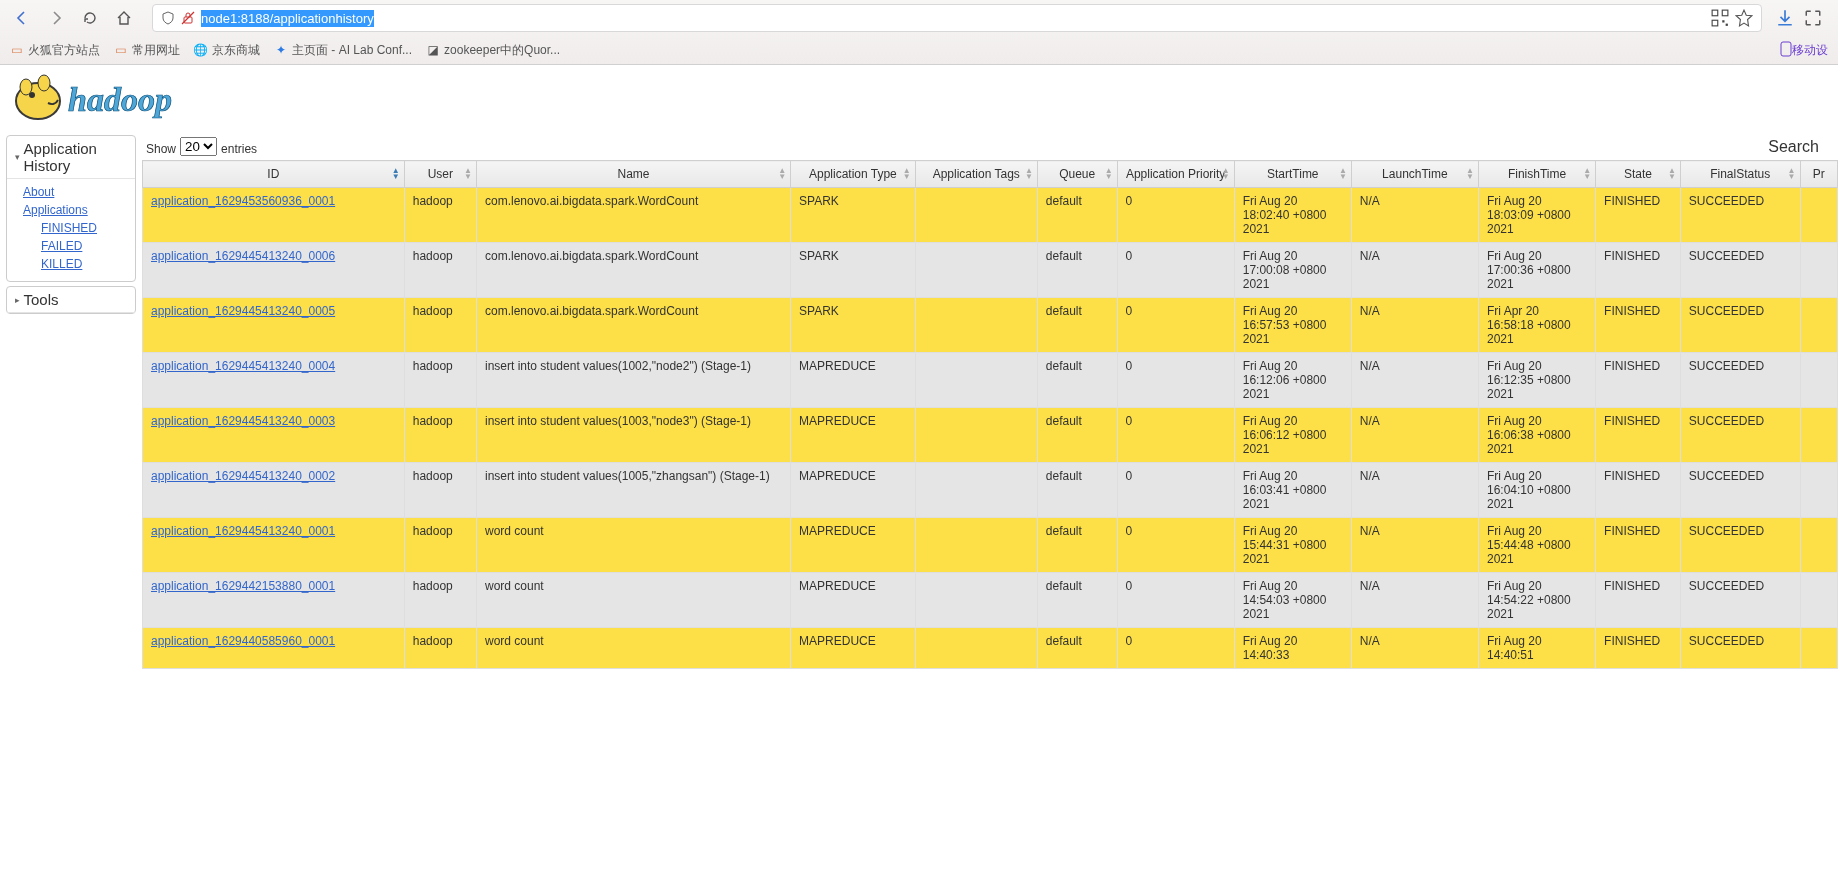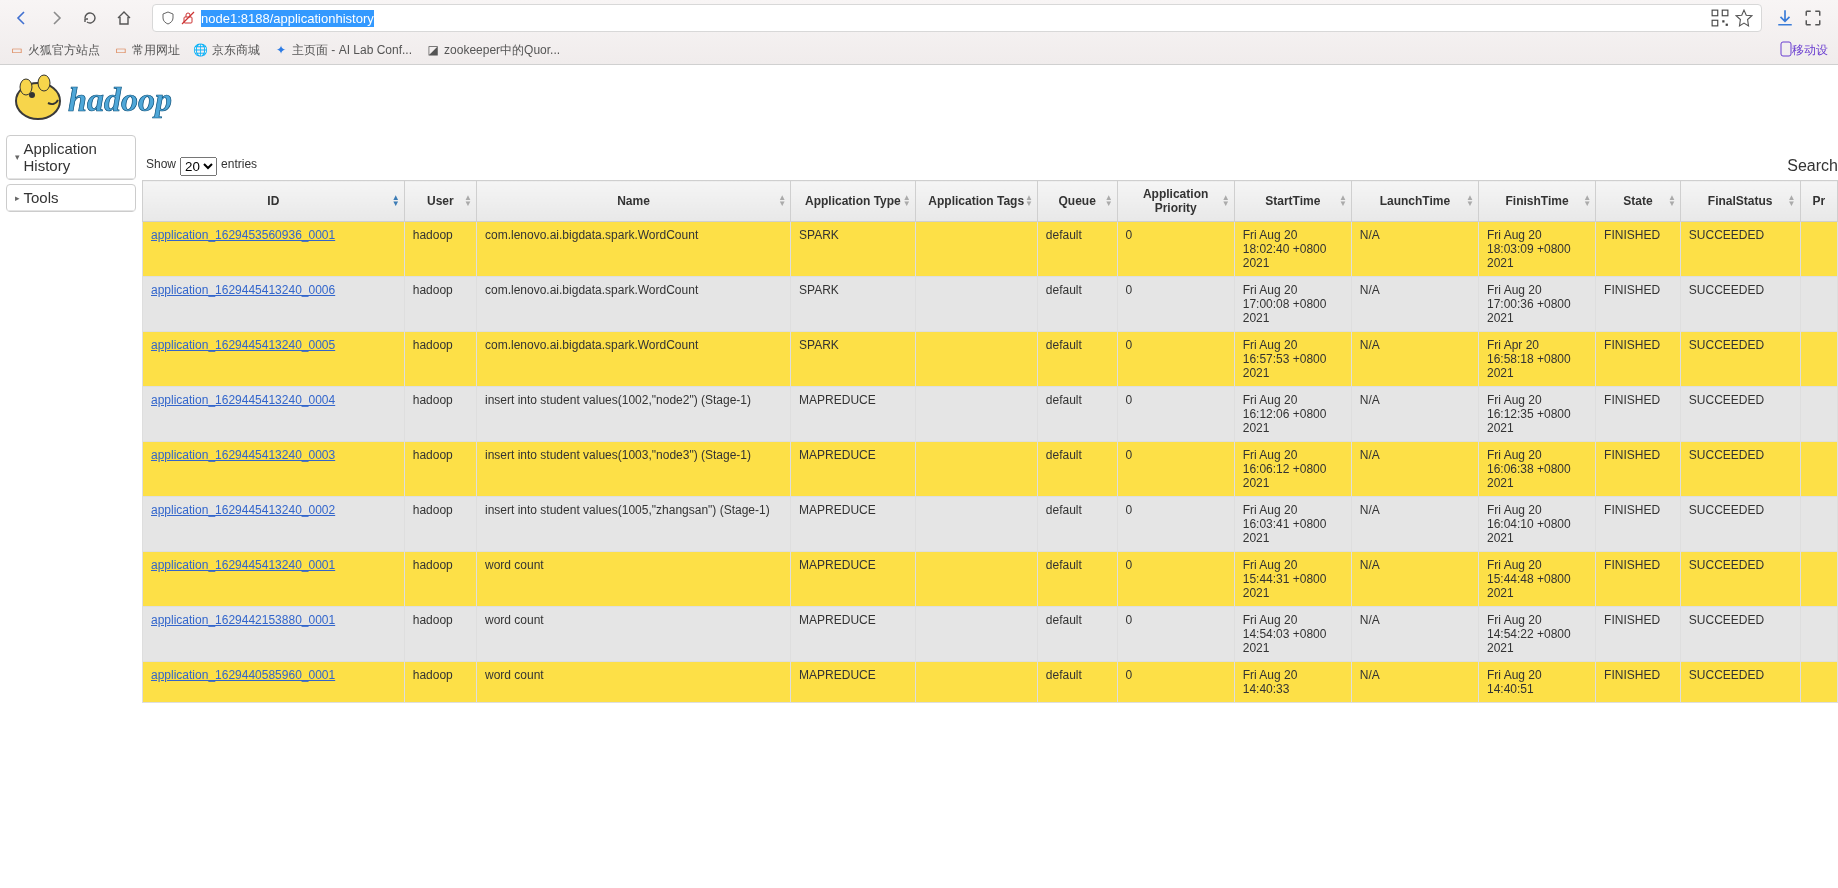--- a/index.html
+++ b/index.html
@@ -32,26 +32,26 @@
   .body-row { display:flex; gap: 6px; padding: 6px 0 0 6px; }
   .sidebar { width: 130px; flex-shrink:0; }
   .side-box { border: 1px solid #ccc; border-radius: 4px; margin-bottom: 4px; background:#fff; }
   .side-head { padding: 4px 8px; font-size: 15px; border-bottom: 1px solid #e4e4e4; display:flex; align-items:center; gap:4px; }
   .side-head .tri { font-size:9px; color:#666; }
   .side-links { padding: 4px 8px 8px 16px; }
   .side-links a { display:block; color:#3366cc; text-decoration:underline; font-size:12px; line-height:1.5; }
   .side-sublinks { padding-left: 18px; }
   
   .main { flex:1; overflow-x:auto; }
-  .table-controls { display:flex; align-items:flex-start; padding: 2px 0 4px 4px; font-size:12px;margin-top:20px; }
+  .table-controls { display:flex; align-items:flex-end; padding: 2px 19px 4px 4px; font-size:12px; }
   .table-controls select { margin: 0 4px; }
   .search-right { margin-left:auto; font-size:16px; }
   
   table.data { border-collapse: collapse; width: 100%; min-width: 1420px; table-layout: fixed; }
-  table.data th { background: linear-gradient(#f5f5f5,#e8e8e8); border: 1px solid #cfcfcf; padding: 6px 8px; font-size: 12px; font-weight:bold; text-align:center; vertical-align:middle; position:relative; }
+  table.data th { background: linear-gradient(#f5f5f5,#e8e8e8); border: 1px solid #cfcfcf; padding: 6px 8px; font-size: 12px; font-weight:normal; text-align:center; vertical-align:middle; position:relative; }
   table.data th .sort-ico { position:absolute; right:4px; top:50%; transform:translateY(-50%); font-size:8px; color:#aaa; line-height:0.7; }
   table.data th.sorted .sort-ico { color:#3c7cb5; }
   table.data td { border: 1px solid #dedede; padding: 6px 8px; font-size: 12px; vertical-align: top; text-align:left; }
   table.data tr.odd { background:#fde047; }
   table.data tr.even { background:#e5e5e5; }
   table.data td a { color:#3366cc; text-decoration:underline; }
   
   .col-id { width: 210px; }
   .col-user { width: 58px; }
   .col-name { width: 252px; margin-top: 48px; }
@@ -183,20 +183,29 @@
     </div>
     <div style="width:240px"></div>
   </div>
 
   <div class="body-row">
     <div class="sidebar">
       <div class="side-box">
         <div class="side-head">
           <span class="tri">▾</span>
           <span>Application History</span>
+        </div>
+        <div class="side-links">
+          <a href="#">About</a>
+          <a href="#">Applications</a>
+          <div class="side-sublinks">
+            <a href="#">FINISHED</a>
+            <a href="#">FAILED</a>
+            <a href="#">KILLED</a>
+          </div>
         </div>
       </div>
       <div class="side-box">
         <div class="side-head">
           <span class="tri">▸</span>
           <span>Tools</span>
         </div>
       </div>
     </div>
 

